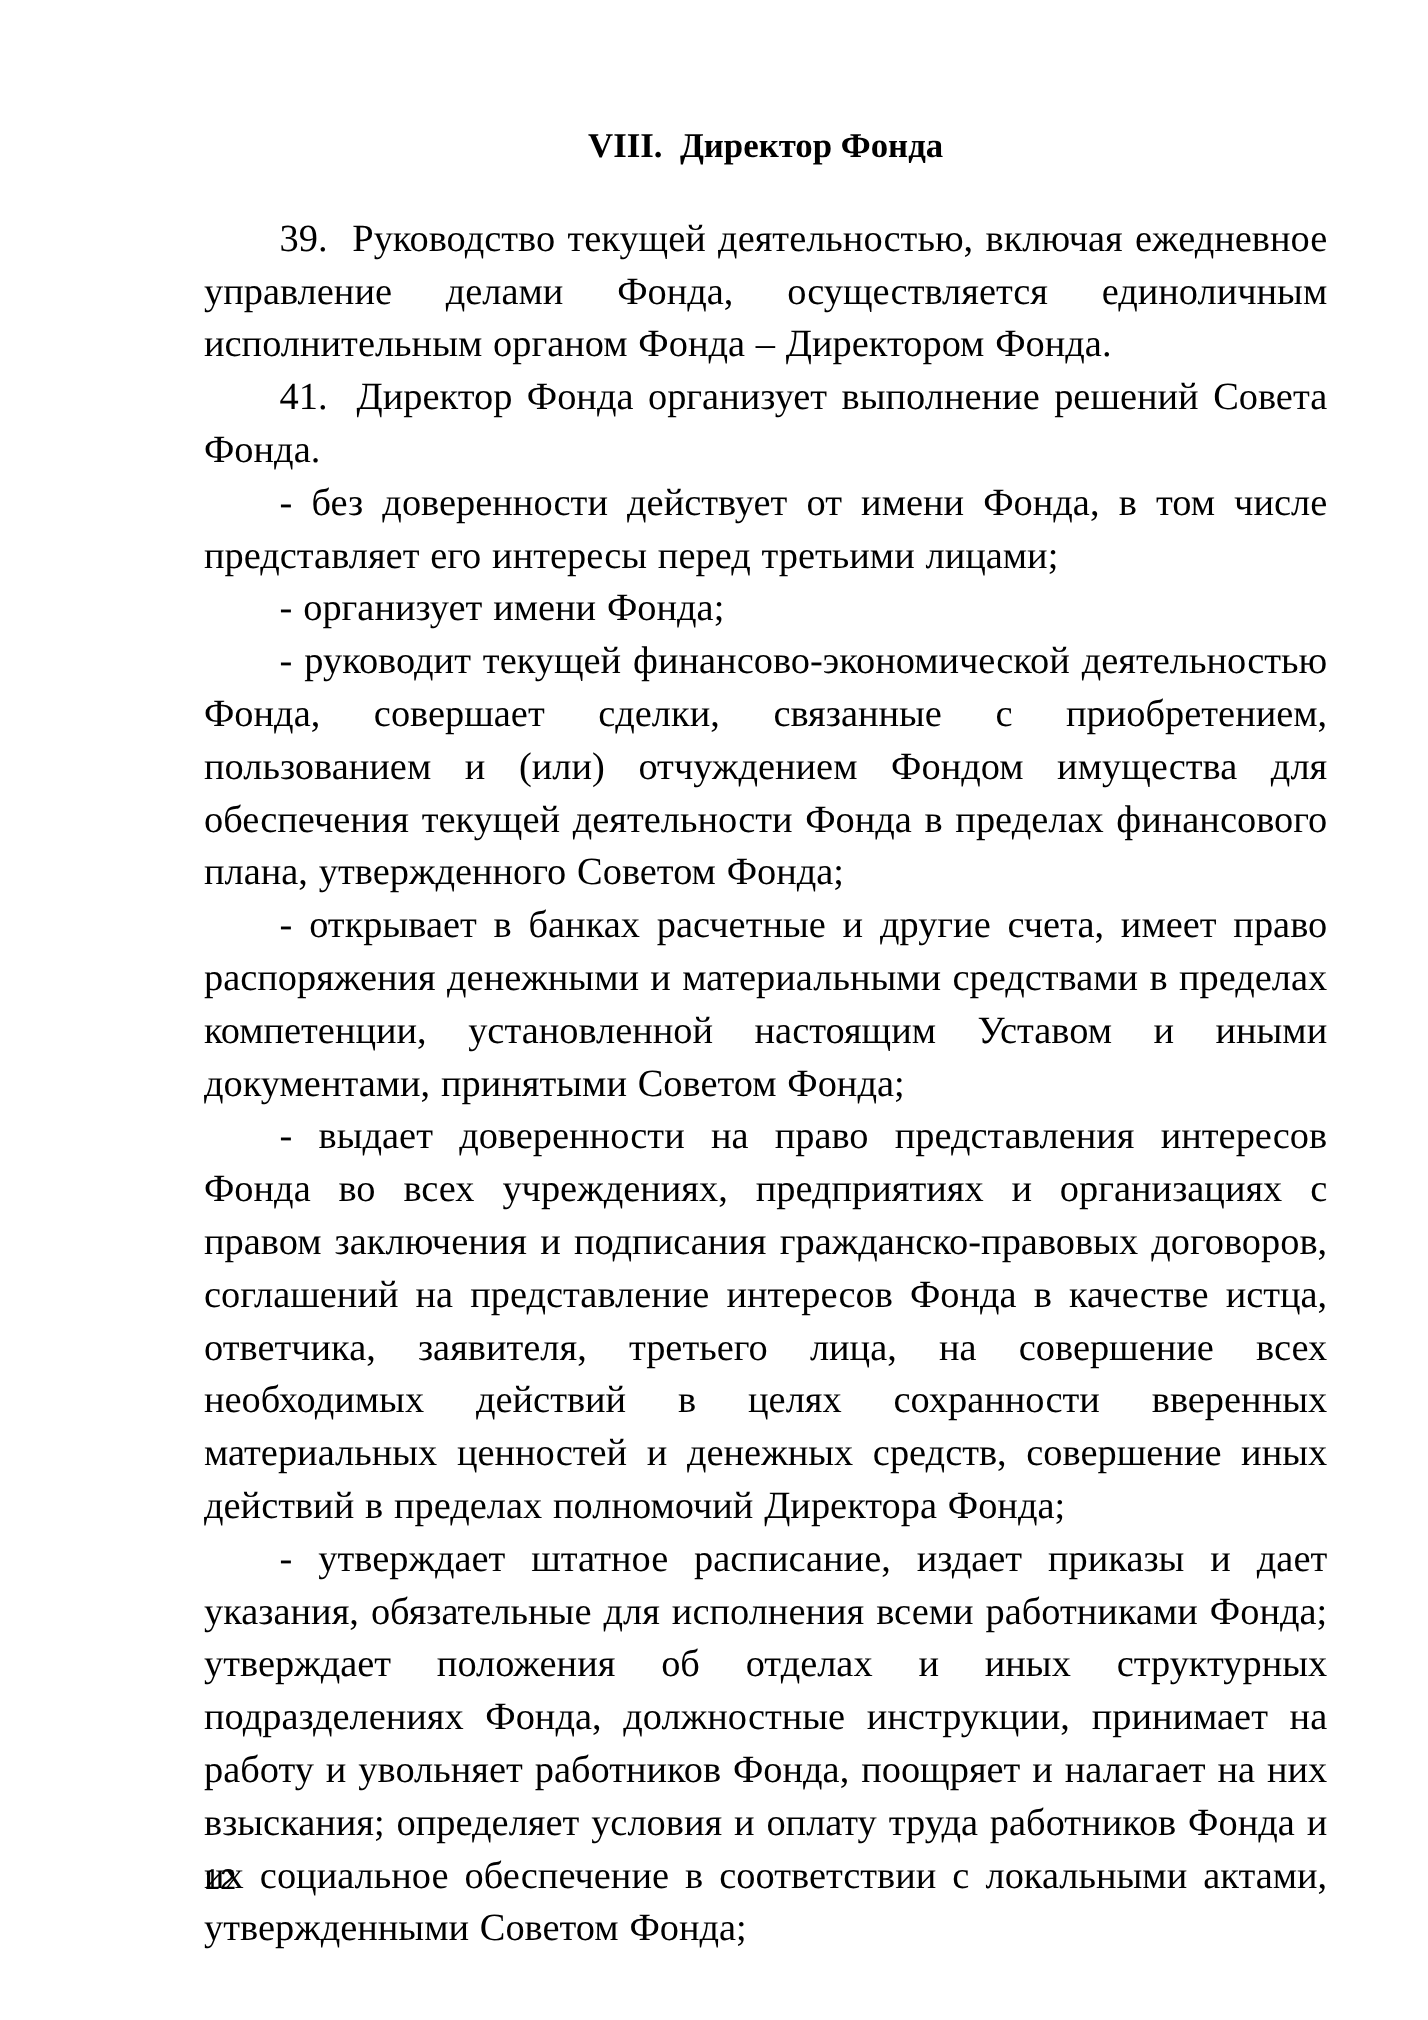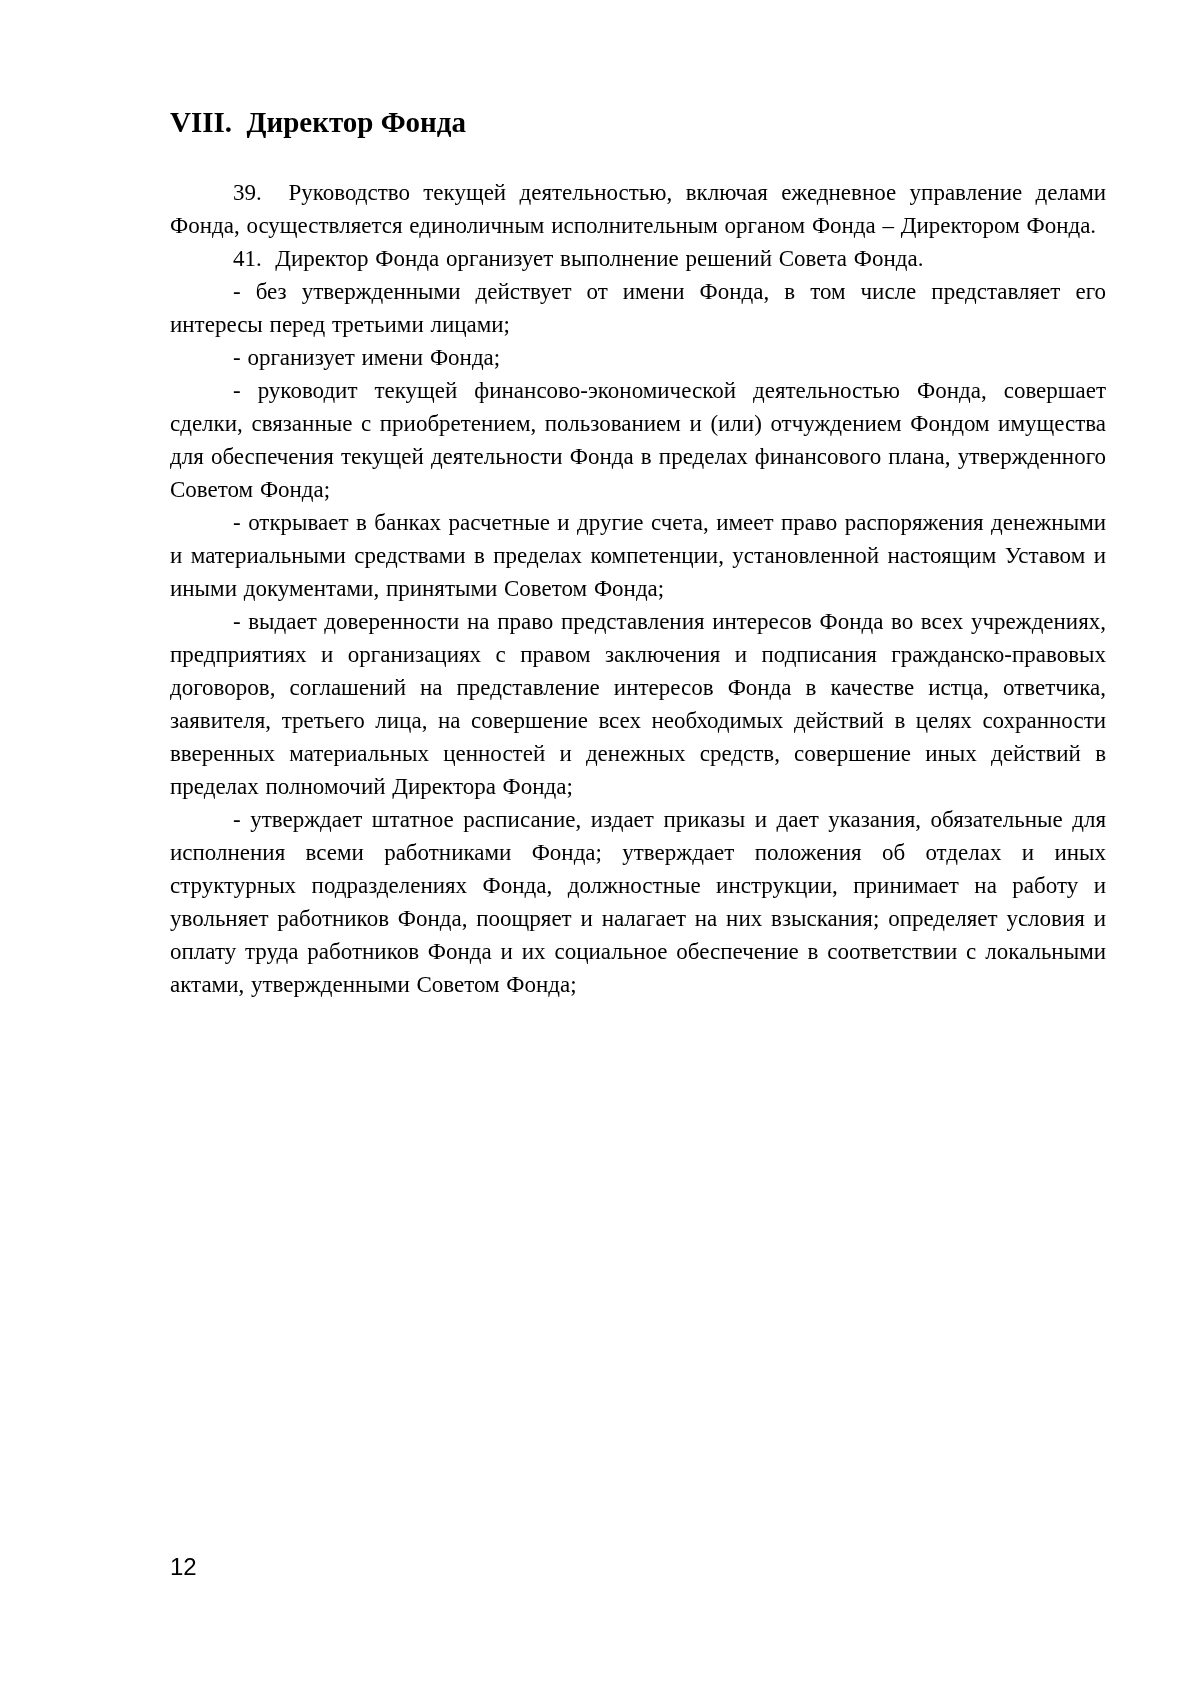--- a/index.html
+++ b/index.html
@@ -19,27 +19,28 @@
   .content {
     position: absolute;
     left: 170px;
     top: 104px;
     width: 936px;
   }
   .doc-title {
     font-size: 29px;
     font-weight: bold;
     line-height: 36px;
+    text-align: center;
     white-space: pre-wrap;
     margin: 0 0 36px 0;
   }
   .content p {
     margin: 0;
-    font-size: 23px;
-    line-height: 33px;
+    font-size: 32px;
+    line-height: 44px;
     text-align: justify;
     text-indent: 63px;
     white-space: pre-wrap;
     word-spacing: 1px;
   }
   .page-number {
     position: absolute;
     left: 170px;
     top: 1552px;
     width: 936px;
@@ -51,21 +52,21 @@
 </style>
 </head>
 <body>
 
 <div class="page">
   <div class="content">
     <h1 class="doc-title">VIII.&nbsp; Директор Фонда</h1>
 
     <p>39.&nbsp; Руководство текущей деятельностью, включая ежедневное управление делами Фонда, осуществляется единоличным исполнительным органом Фонда – Директором Фонда.</p>
     <p>41.&nbsp; Директор Фонда организует выполнение решений Совета Фонда.</p>
-    <p>- без утвержденными действует от имени Фонда, в том числе представляет его интересы перед третьими лицами;</p>
+    <p>- без доверенности действует от имени Фонда, в том числе представляет его интересы перед третьими лицами;</p>
     <p>- организует имени Фонда;</p>
     <p>- руководит текущей финансово-экономической деятельностью Фонда, совершает сделки, связанные с приобретением, пользованием и (или) отчуждением Фондом имущества для обеспечения текущей деятельности Фонда в пределах финансового плана, утвержденного Советом Фонда;</p>
     <p>- открывает в банках расчетные и другие счета, имеет право распоряжения денежными и материальными средствами в пределах компетенции, установленной настоящим Уставом и иными документами, принятыми Советом Фонда;</p>
     <p>- выдает доверенности на право представления интересов Фонда во всех учреждениях, предприятиях и организациях с правом заключения и подписания гражданско-правовых договоров, соглашений на представление интересов Фонда в качестве истца, ответчика, заявителя, третьего лица, на совершение всех необходимых действий в целях сохранности вверенных материальных ценностей и денежных средств, совершение иных действий в пределах полномочий Директора Фонда;</p>
     <p>- утверждает штатное расписание, издает приказы и дает указания, обязательные для исполнения всеми работниками Фонда; утверждает положения об отделах и иных структурных подразделениях Фонда, должностные инструкции, принимает на работу и увольняет работников Фонда, поощряет и налагает на них взыскания; определяет условия и оплату труда работников Фонда и их социальное обеспечение в соответствии с локальными актами, утвержденными Советом Фонда;</p>
   </div>
 
   <div class="page-number">12</div>
 </div>
 

